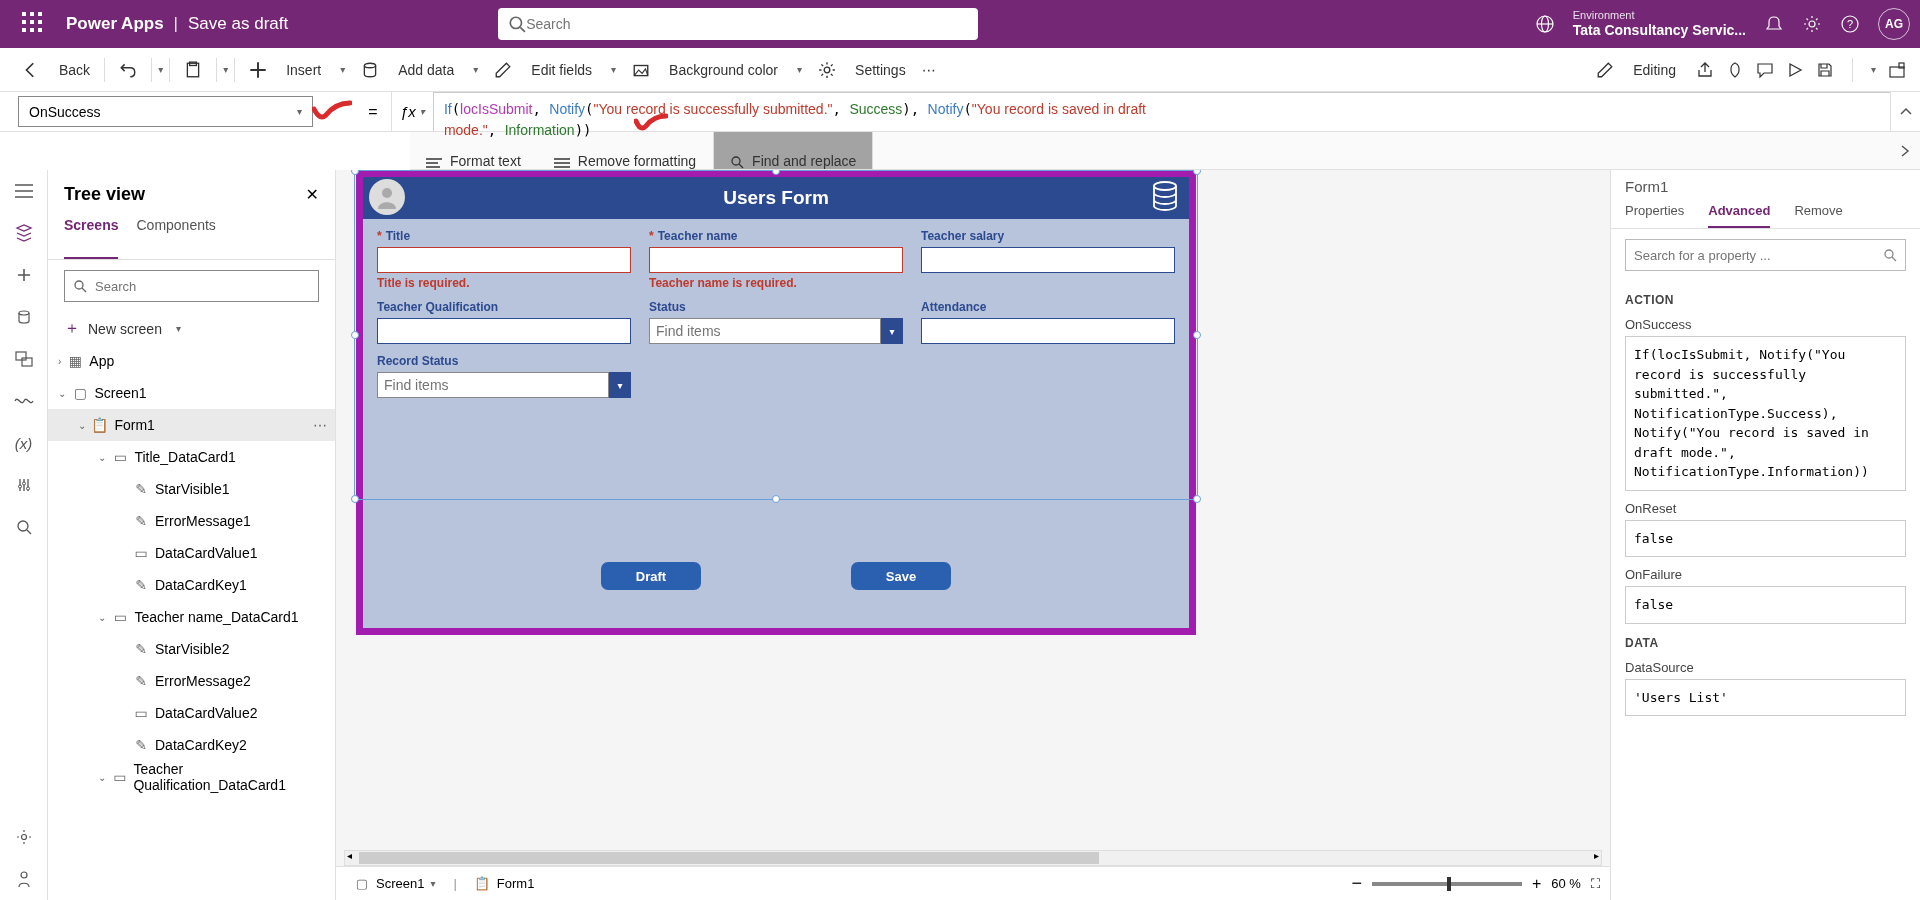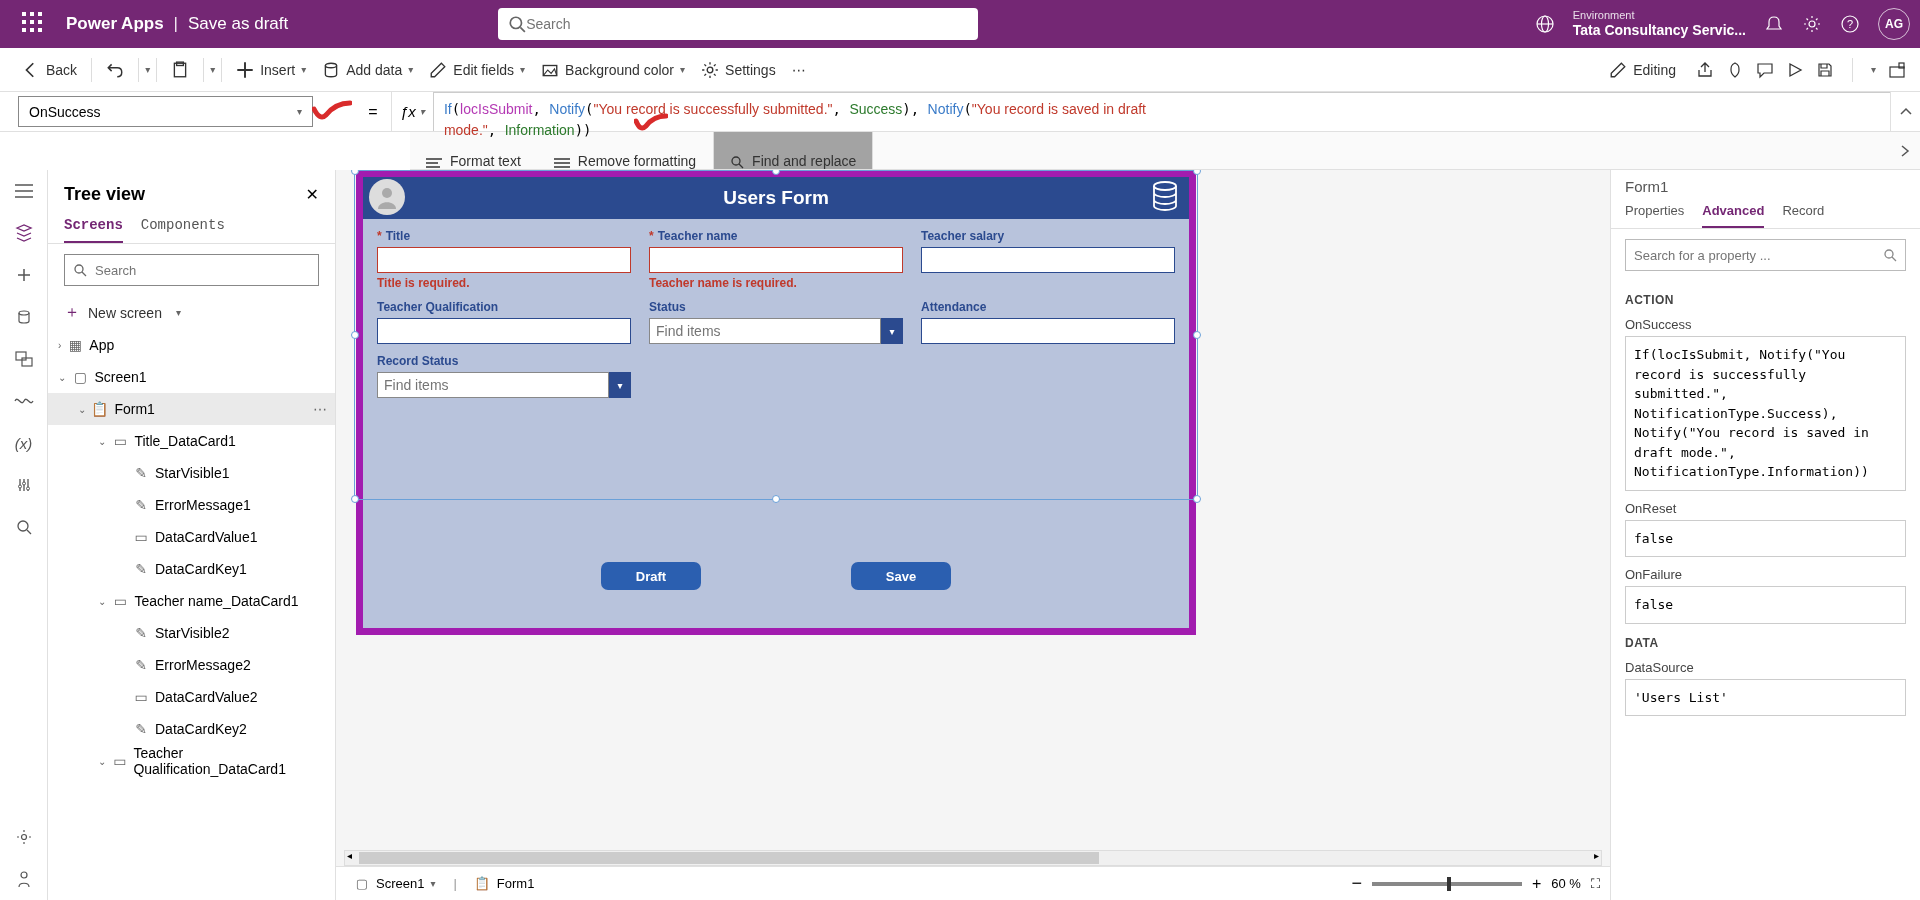--- a/index.html
+++ b/index.html
@@ -16,21 +16,21 @@
 .search-box input { border: none; outline: none; flex: 1; font-size: 14px; }
 .top-right { margin-left: auto; display: flex; align-items: center; gap: 18px; }
 .env { font-size: 11px; line-height: 1.2; }
 .env-label { font-size: 11px; opacity: .85; }
 .env-name { font-size: 14px; font-weight: 600; }
 .hdr-icon { width: 20px; height: 20px; display: flex; align-items: center; justify-content: center; }
 .avatar-circle { width: 32px; height: 32px; border-radius: 50%; border: 1px solid rgba(255,255,255,.7); display: flex; align-items: center; justify-content: center; font-size: 12px; font-weight: 600; }
 
 
 .cmd-bar { height: 44px; background: #fff; border-bottom: 1px solid #e0e0e0; display: flex; align-items: center; padding: 0 14px; color: #333; font-size: 14px; }
-.cmd-item { display: flex; align-items: center; gap: 6px; padding: 6px 8px; cursor: pointer; }
+.cmd-item { display: flex; align-items: center; gap: 19px; padding: 6px 8px; cursor: pointer; }
 .cmd-sep { width: 1px; height: 24px; background: #ddd; margin: 0 6px; }
 .cmd-right { margin-left: auto; display: flex; align-items: center; gap: 12px; }
 .ico { width: 18px; height: 18px; display: inline-flex; align-items: center; justify-content: center; }
 .chev { font-size: 10px; color: #666; }
 
 
 .prop-row { height: 40px; display: flex; align-items: stretch; border-bottom: 1px solid #e0e0e0; }
 .prop-select { width: 295px; margin: 4px 0 4px 18px; border: 1px solid #888; display: flex; align-items: center; padding: 0 10px; font-size: 14px; position: relative; }
 .prop-select .chev { margin-left: auto; }
 .red-check { position: absolute; right: -40px; top: 2px; }
@@ -54,21 +54,21 @@
 
 .main { display: flex; height: calc(900px - 48px - 44px - 40px - 38px); }
 .rail { width: 48px; background: #fff; border-right: 1px solid #e0e0e0; display: flex; flex-direction: column; align-items: center; padding-top: 10px; gap: 20px; }
 .rail-ico { width: 22px; height: 22px; display: flex; align-items: center; justify-content: center; color: #555; cursor: pointer; }
 .rail-bottom { margin-top: auto; padding-bottom: 10px; display: flex; flex-direction: column; gap: 20px; }
 
 .tree-panel { width: 288px; background: #fff; border-right: 1px solid #e0e0e0; display: flex; flex-direction: column; }
 .tree-hdr { padding: 14px 16px 6px; display: flex; align-items: center; }
 .tree-hdr h2 { font-size: 18px; font-weight: 600; flex: 1; }
 .tree-tabs { display: flex; gap: 18px; padding: 6px 16px 0; border-bottom: 1px solid #e0e0e0; font-size: 14px; }
-.tree-tab { padding-bottom: 8px; cursor: pointer; color: #555; font-family: Liberation Mono, monospace; }
+.tree-tab { padding-bottom: 24px; cursor: pointer; color: #555; }
 .tree-tab.active { color: #742774; border-bottom: 2px solid #742774; font-weight: 600; }
 .tree-search { margin: 10px 16px; border: 1px solid #888; height: 32px; display: flex; align-items: center; padding: 0 8px; gap: 8px; }
 .tree-search input { border: none; outline: none; flex: 1; font-size: 13px; }
 .new-screen { padding: 6px 16px; display: flex; align-items: center; gap: 8px; font-size: 14px; color: #333; }
 .tree-list { flex: 1; overflow: auto; font-size: 14px; }
 .tree-item { display: flex; align-items: center; height: 32px; padding-right: 8px; cursor: pointer; gap: 6px; }
 .tree-item.selected { background: #eaeaea; }
 .ti-ico { width: 16px; height: 16px; display: inline-flex; align-items: center; justify-content: center; color: #666; }
 .tree-item .dots { margin-left: auto; color: #666; }
 
@@ -100,21 +100,21 @@
 
 .bottom-bar { height: 34px; border-top: 1px solid #e0e0e0; background: #fff; display: flex; align-items: center; padding: 0 10px; font-size: 13px; gap: 10px; }
 .crumb { display: flex; align-items: center; gap: 6px; padding: 4px 8px; }
 .zoom { margin-left: auto; display: flex; align-items: center; gap: 10px; }
 .slider { width: 150px; height: 4px; background: #888; position: relative; }
 .slider-thumb { position: absolute; left: 50%; top: -5px; width: 4px; height: 14px; background: #333; }
 
 
 .prop-panel { width: 310px; background: #fff; border-left: 1px solid #e0e0e0; display: flex; flex-direction: column; font-size: 13px; }
 .prop-title { padding: 8px 14px 4px; font-size: 15px; color: #555; }
-.prop-tabs { display: flex; gap: 18px; padding: 4px 14px 0; border-bottom: 1px solid #e0e0e0; }
+.prop-tabs { display: flex; gap: 24px; padding: 4px 14px 0; border-bottom: 1px solid #e0e0e0; }
 .prop-tab { padding-bottom: 8px; color: #555; cursor: pointer; }
 .prop-tab.active { color: #742774; border-bottom: 2px solid #742774; font-weight: 600; }
 .prop-search { margin: 10px 14px; border: 1px solid #bbb; height: 32px; display: flex; align-items: center; padding: 8px 8px; }
 .prop-search input { flex: 1; border: none; outline: none; font-size: 13px; }
 .prop-body { flex: 1; overflow: auto; padding: 0 14px 14px; }
 .section-hdr { font-size: 12px; font-weight: 700; color: #444; margin: 12px 0 6px; letter-spacing: .5px; }
 .prop-label { font-size: 13px; color: #444; margin: 10px 0 4px; }
 .prop-value { border: 1px solid #ccc; padding: 8px; font-family: Consolas, monospace; font-size: 13px; line-height: 1.5; white-space: pre-wrap; word-break: break-word; min-height: 30px; }
 
 svg { display: block; }
@@ -604,21 +604,21 @@
         <span style="cursor:pointer;">⛶</span>
       </div>
     </div>
   </div>
 
   <div class="prop-panel">
     <div class="prop-title">Form1</div>
     <div class="prop-tabs">
       <div class="prop-tab">Properties</div>
       <div class="prop-tab active">Advanced</div>
-      <div class="prop-tab">Record</div>
+      <div class="prop-tab">Remove</div>
     </div>
     <div class="prop-search">
       <input placeholder="Search for a property ..." style="">
       <svg width="14" height="14" viewBox="0 0 14 14">
           <circle cx="6" cy="6" r="4" fill="none" stroke="#888" stroke-width="1.3"></circle>
           <line x1="9" y1="9" x2="13" y2="13" stroke="#888" stroke-width="1.3"></line>
         </svg>
     </div>
     <div class="prop-body">
       <div class="section-hdr">ACTION</div>

